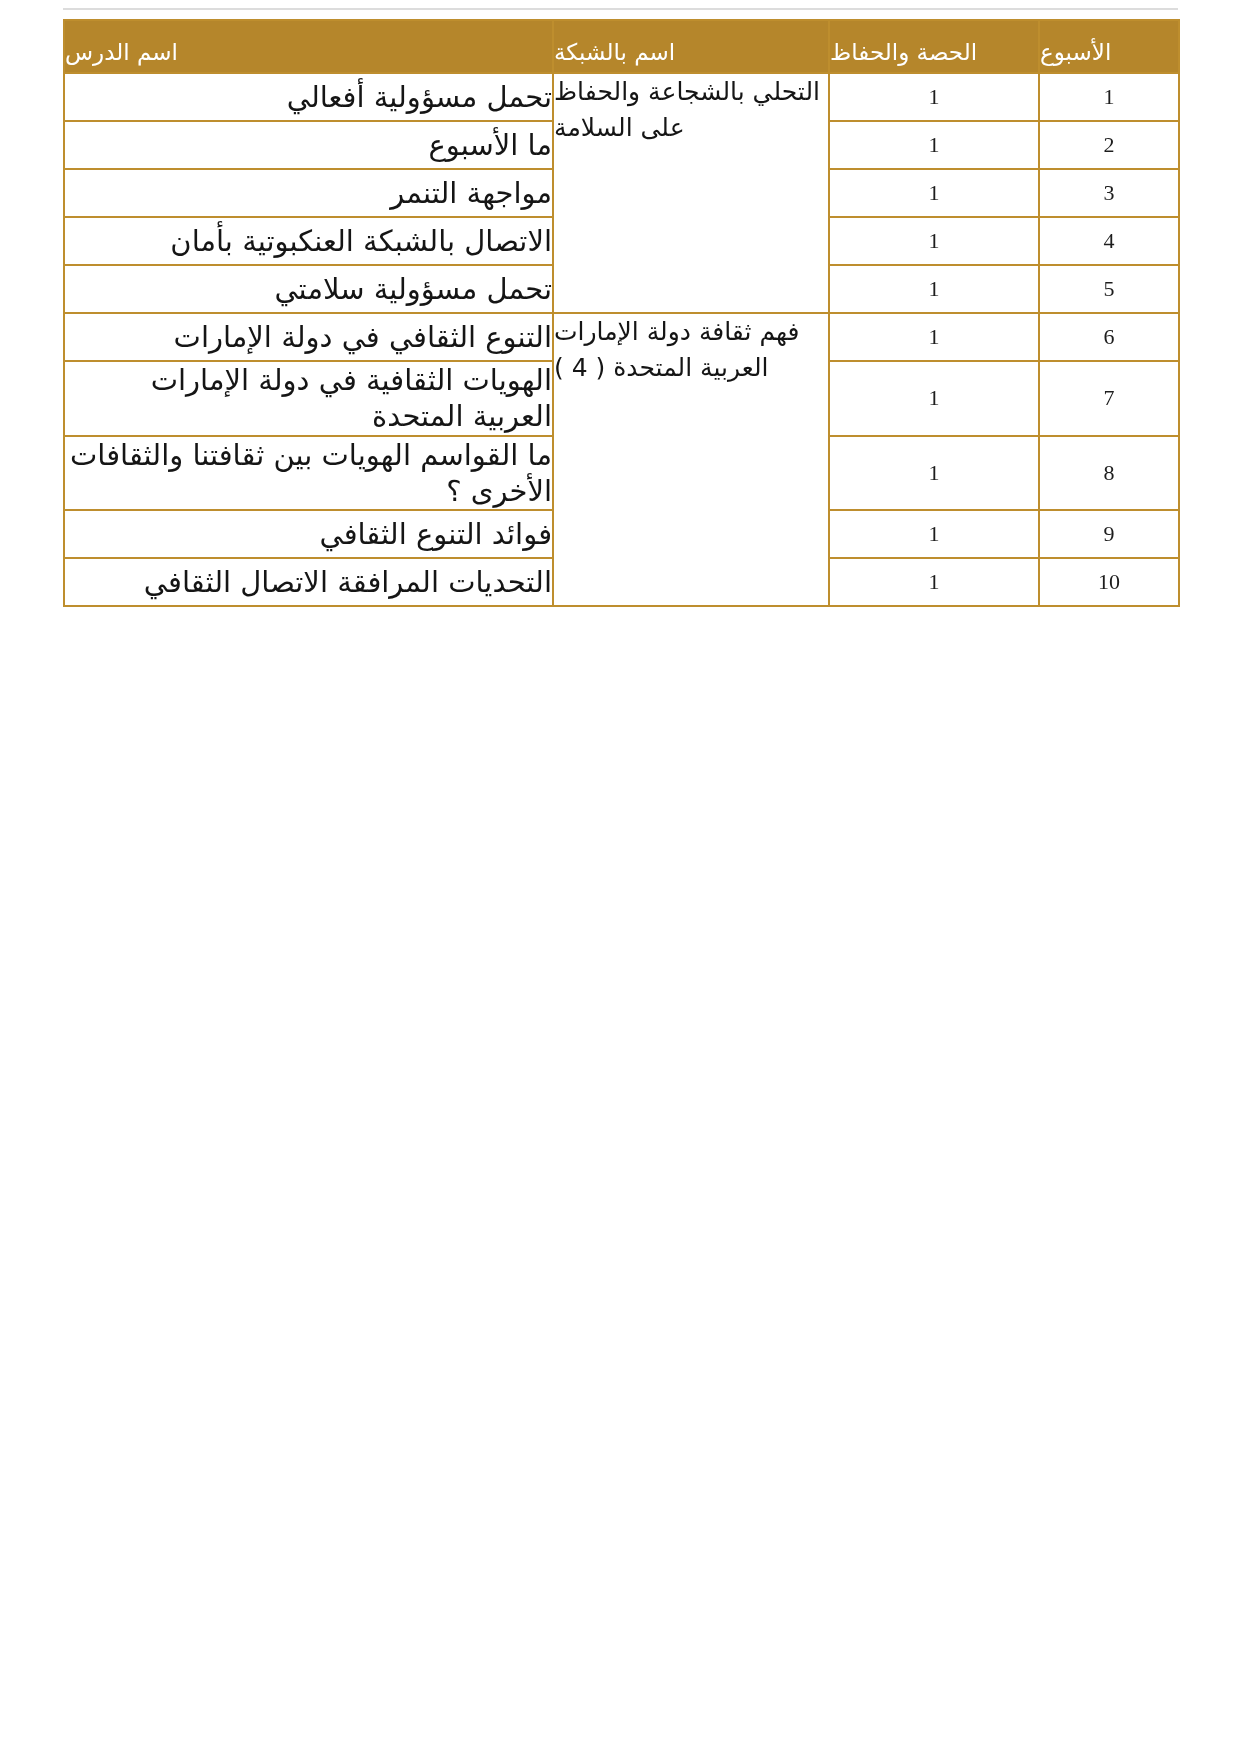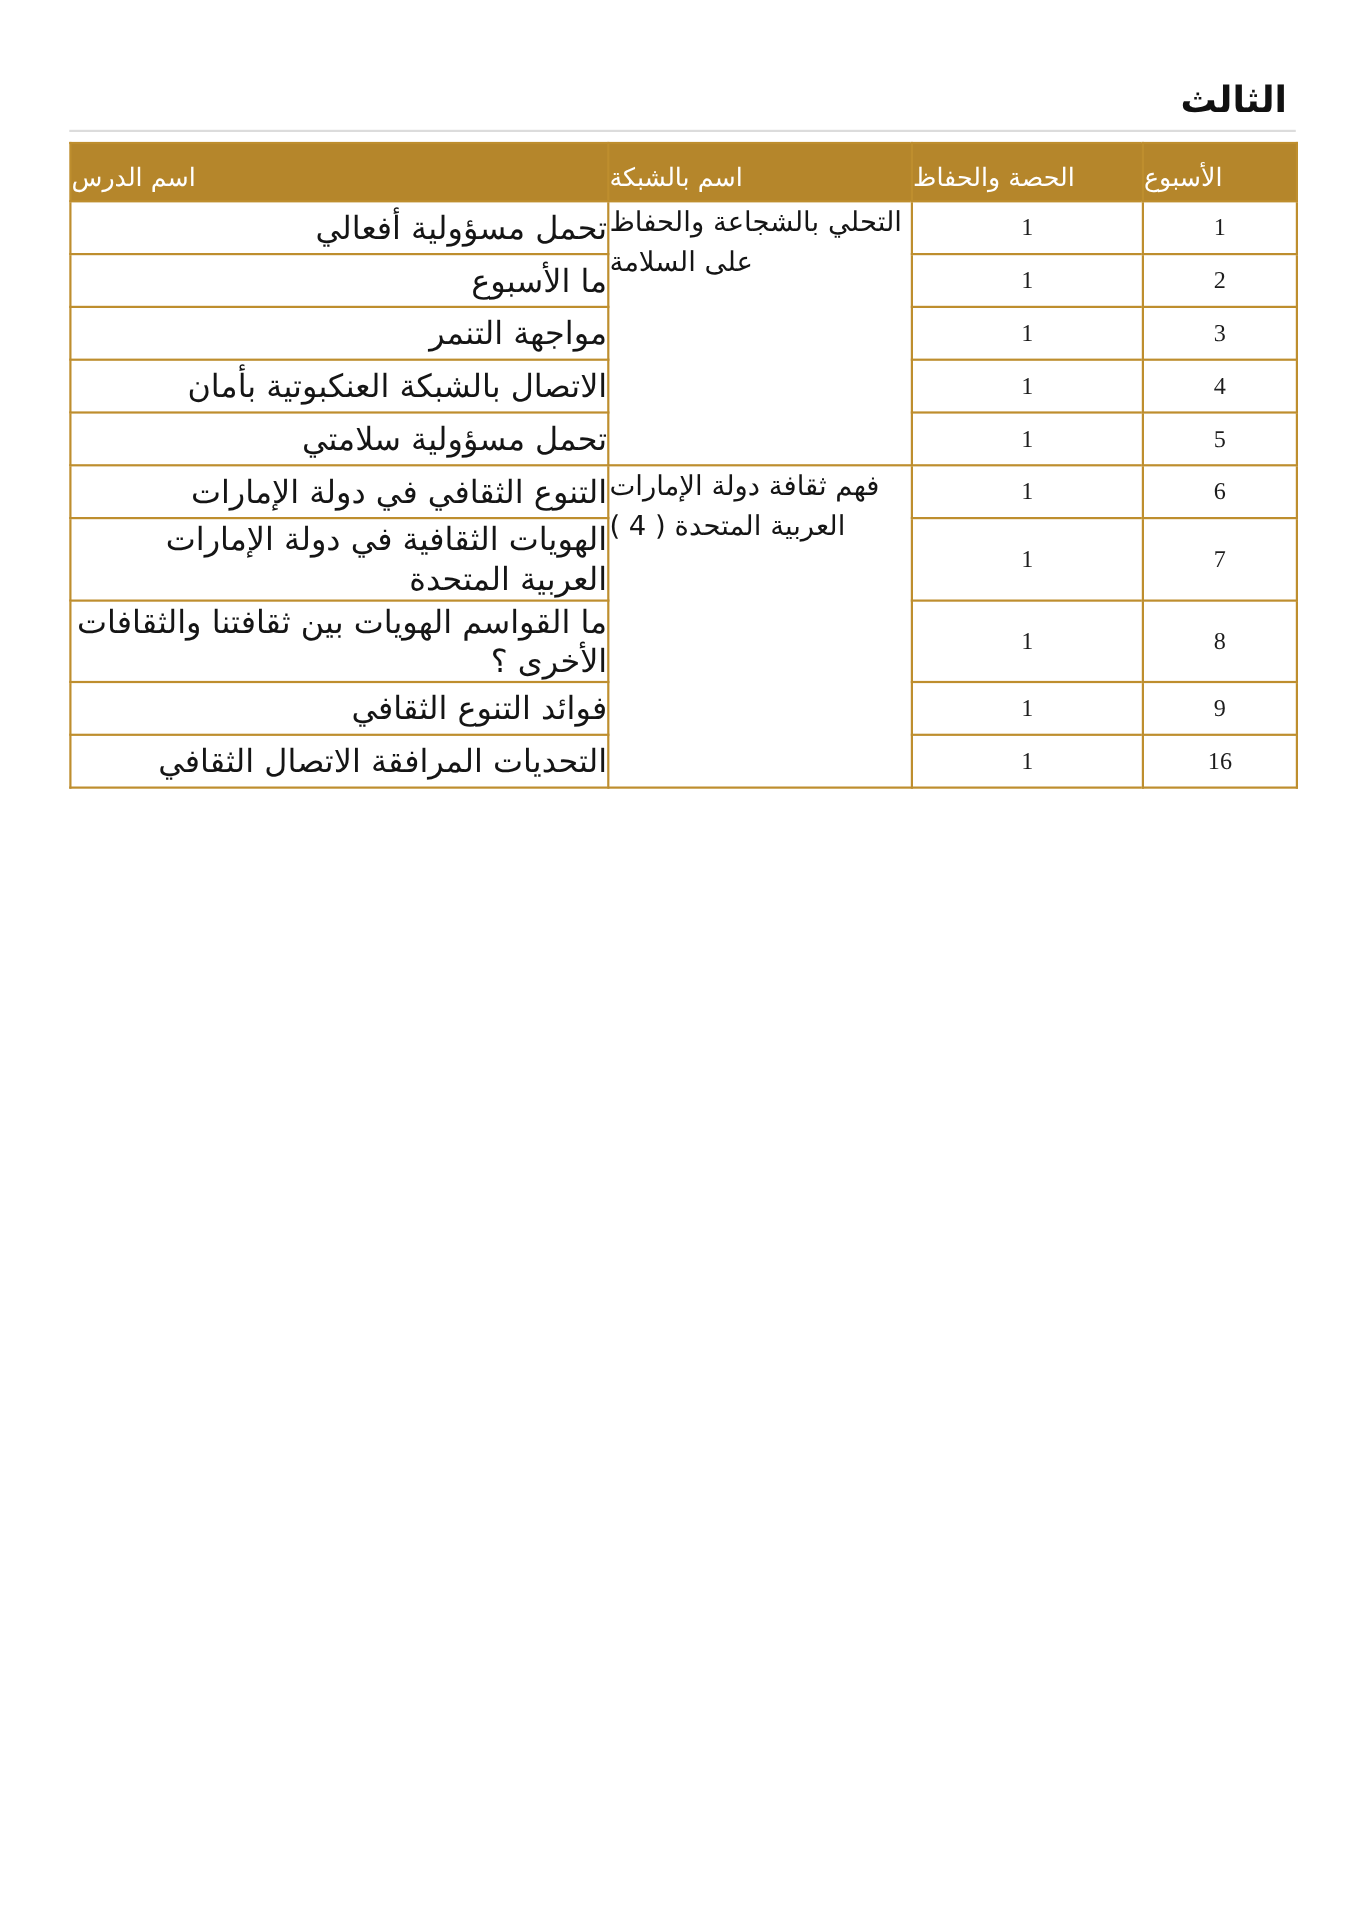--- a/index.html
+++ b/index.html
@@ -91,21 +91,20 @@
     color:#151515;
     padding:6px 8px 2px 8px;
     line-height:1.42;
   }
 </style>
 </head>
 <body>
 
 <div class="page">
 
-  <h1 class="page-title">الثالث</h1>
 
   <div class="top-rule"></div>
 
   <table class="schedule">
     <colgroup>
       <col class="c-week">
       <col class="c-session">
       <col class="c-unit">
       <col class="c-lesson">
     </colgroup>
@@ -159,20 +158,20 @@
           <td class="week-cell">8</td>
           <td class="session-cell">1</td>
           <td class="lesson-cell">ما القواسم الهويات بين ثقافتنا والثقافات الأخرى ؟</td>
         </tr>
         <tr>
           <td class="week-cell">9</td>
           <td class="session-cell">1</td>
           <td class="lesson-cell">فوائد التنوع الثقافي</td>
         </tr>
         <tr>
-          <td class="week-cell">16</td>
+          <td class="week-cell">10</td>
           <td class="session-cell">1</td>
           <td class="lesson-cell">التحديات المرافقة الاتصال الثقافي</td>
         </tr>
       </tbody>
   </table>
 
 </div>
 
 </body></html>

